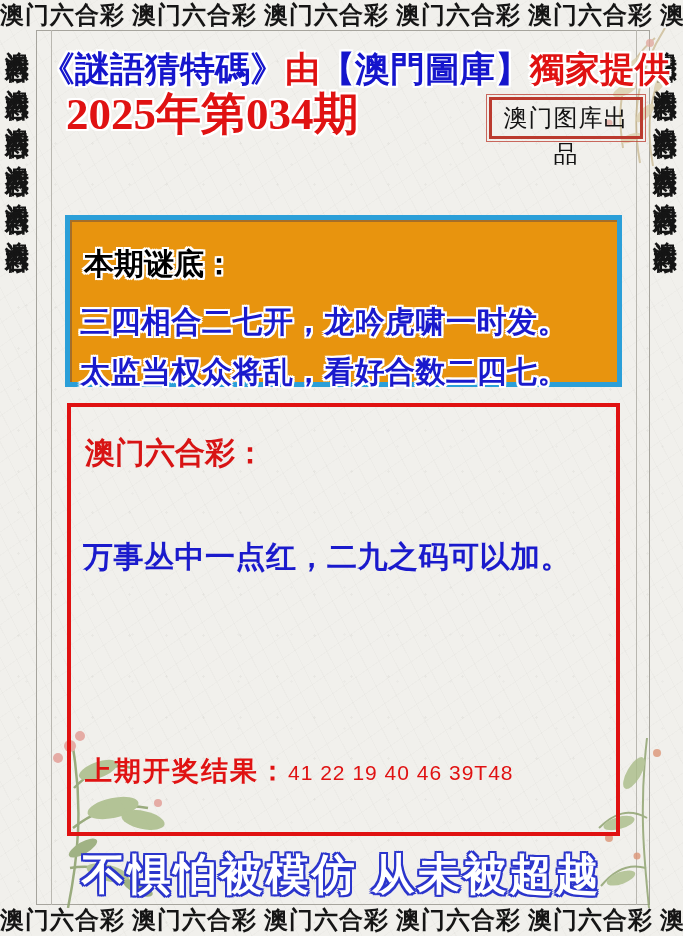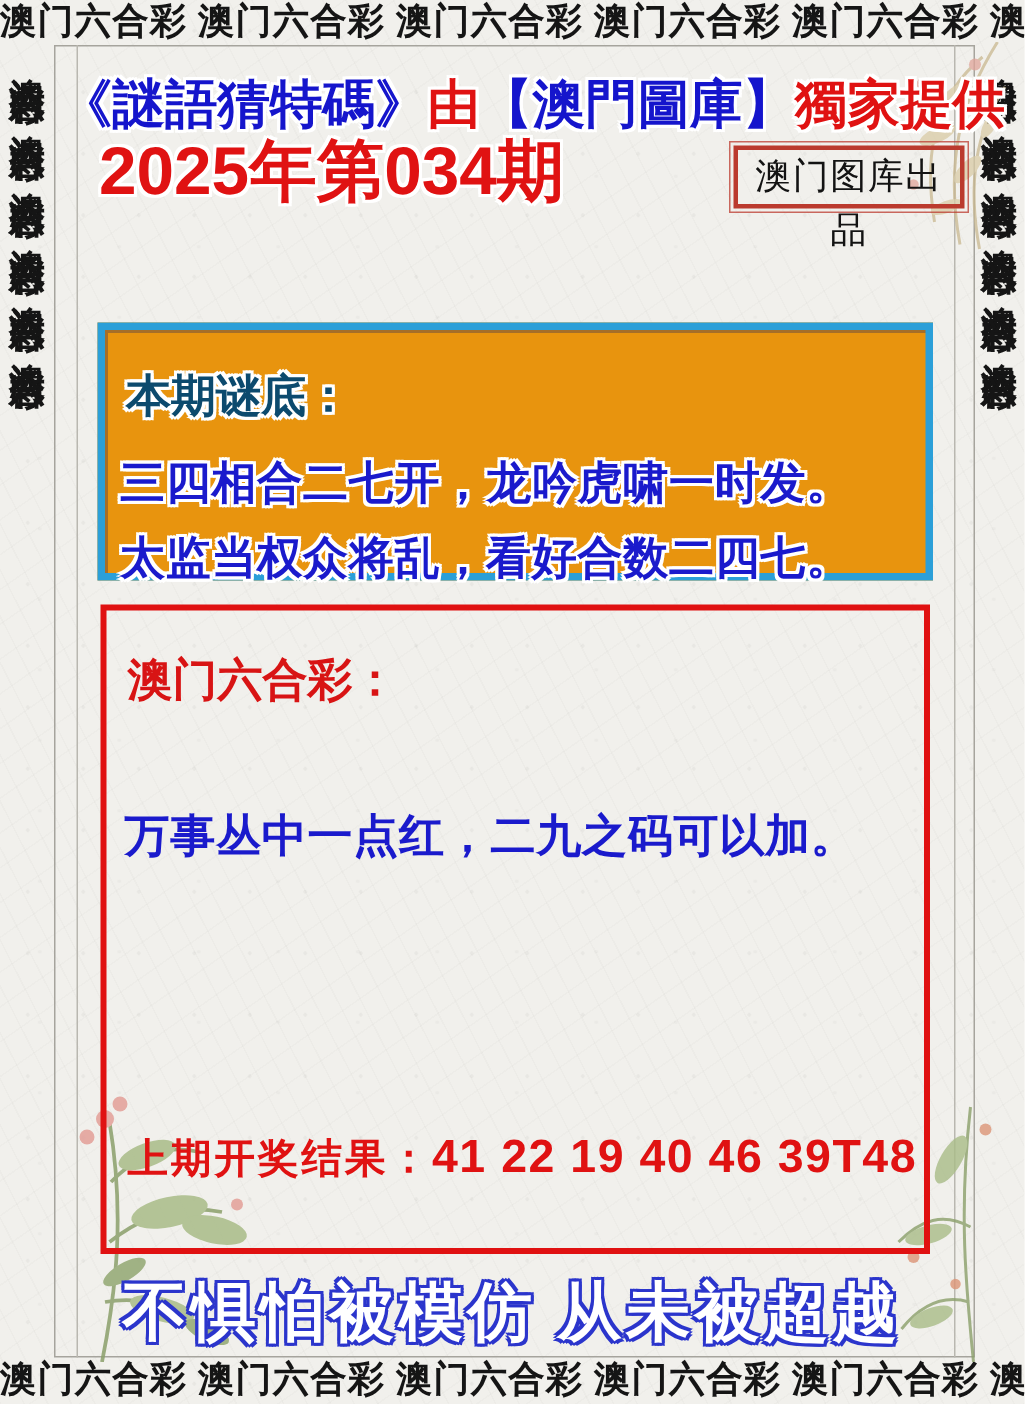--- a/index.html
+++ b/index.html
@@ -42,21 +42,21 @@
       -2px 0 0 #fff,2px 0 0 #fff,0 -2px 0 #fff,0 2px 0 #fff;}
   
   .provider-line{
     position:absolute;top:46px;left:40px;right:40px;
     text-align:center;font-size:35px;font-weight:bold;white-space:nowrap;
   }
   .provider-line .blue{color:#1515cc;margin-top:24px;}
   .provider-line .red{color:#e01212;}
   .issue{
     position:absolute;left:66px;top:84px;
-    font-family:Liberation Sans, sans-serif;
+    font-family:Liberation Serif, serif;
     font-size:45px;font-weight:bold;color:#e01212;white-space:nowrap;
   }
   .stamp{
     position:absolute;left:489px;top:97px;width:148px;height:36px;
     border:3px solid #bb3a2e;outline:1px solid rgba(187,58,46,.75);outline-offset:2px;
     color:#131313;font-size:24px;font-weight:normal;text-align:center;line-height:36px;
     letter-spacing:1px;
   }
   .main-title{
     position:absolute;top:140px;left:0;width:100%;text-align:center;
@@ -66,21 +66,21 @@
       5px 6px 3px rgba(110,110,110,.55);
   }
   
   .box-current{
     position:absolute;left:65px;top:215px;width:557px;height:172px;
     box-sizing:border-box;background:#e8940e;border:5px solid #2b9fd8;
     box-shadow:inset 2px 2px 0 rgba(40,40,90,.35);
   }
   .box-current .label{
     position:absolute;left:14px;top:24px;
-    font-size:30px;font-weight:bold;color:#0c4a6e;white-space:nowrap;
+    font-size:30px;font-weight:bold;color:#000000;white-space:nowrap;
   }
   .box-current .line1{position:absolute;left:10px;top:82px;}
   .box-current .line2{position:absolute;left:10px;top:132px;}
   .riddle-blue{
     font-size:30px;font-weight:bold;color:#1a1acc;white-space:nowrap;letter-spacing:0.5px;
   }
   
   .box-previous{
     position:absolute;left:67px;top:403px;width:553px;height:433px;
     box-sizing:border-box;border:4px solid #e01111;
@@ -90,21 +90,21 @@
     font-size:30px;font-weight:bold;color:#d81414;white-space:nowrap;
   }
   .box-previous .line1{position:absolute;left:12px;top:78px;}
   .box-previous .line2{position:absolute;left:12px;top:130px;}
   .result-line{
     position:absolute;left:14px;top:346px;white-space:nowrap;color:#e01212;
   }
   .result-line .rl-label{font-size:27px;font-weight:bold;letter-spacing:2px;}
   .result-line .rl-nums{
     font-family:"Liberation Sans",sans-serif;
-    font-size:31px;font-weight:bold;letter-spacing:1px;
+    font-size:21px;font-weight:normal;letter-spacing:1px;
   }
   
   .slogan{
     position:absolute;top:846px;left:0;width:100%;text-align:center;
     font-family:Liberation Serif, serif;
     font-size:43px;font-weight:bold;color:#fff;letter-spacing:3px;white-space:nowrap;
     text-shadow:-2px -2px 0 #2b35cc,2px -2px 0 #2b35cc,-2px 2px 0 #2b35cc,2px 2px 0 #2b35cc,
       -2px 0 0 #2b35cc,2px 0 0 #2b35cc,0 -2px 0 #2b35cc,0 2px 0 #2b35cc;
   }
   

